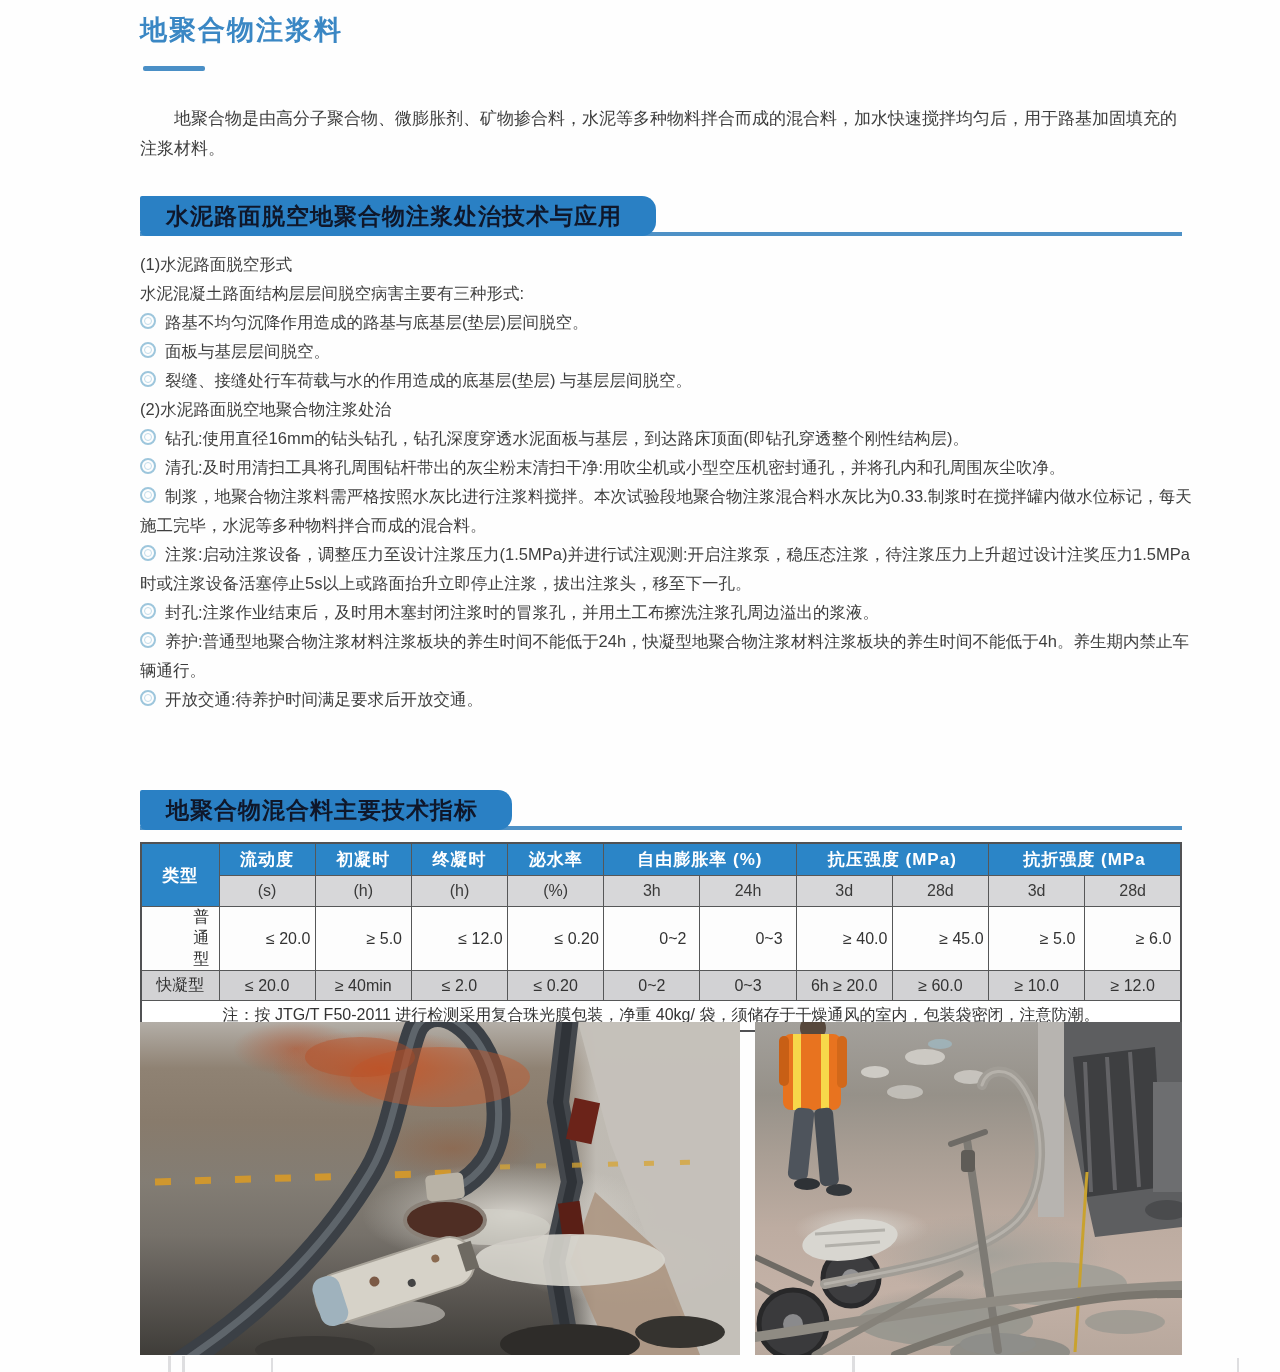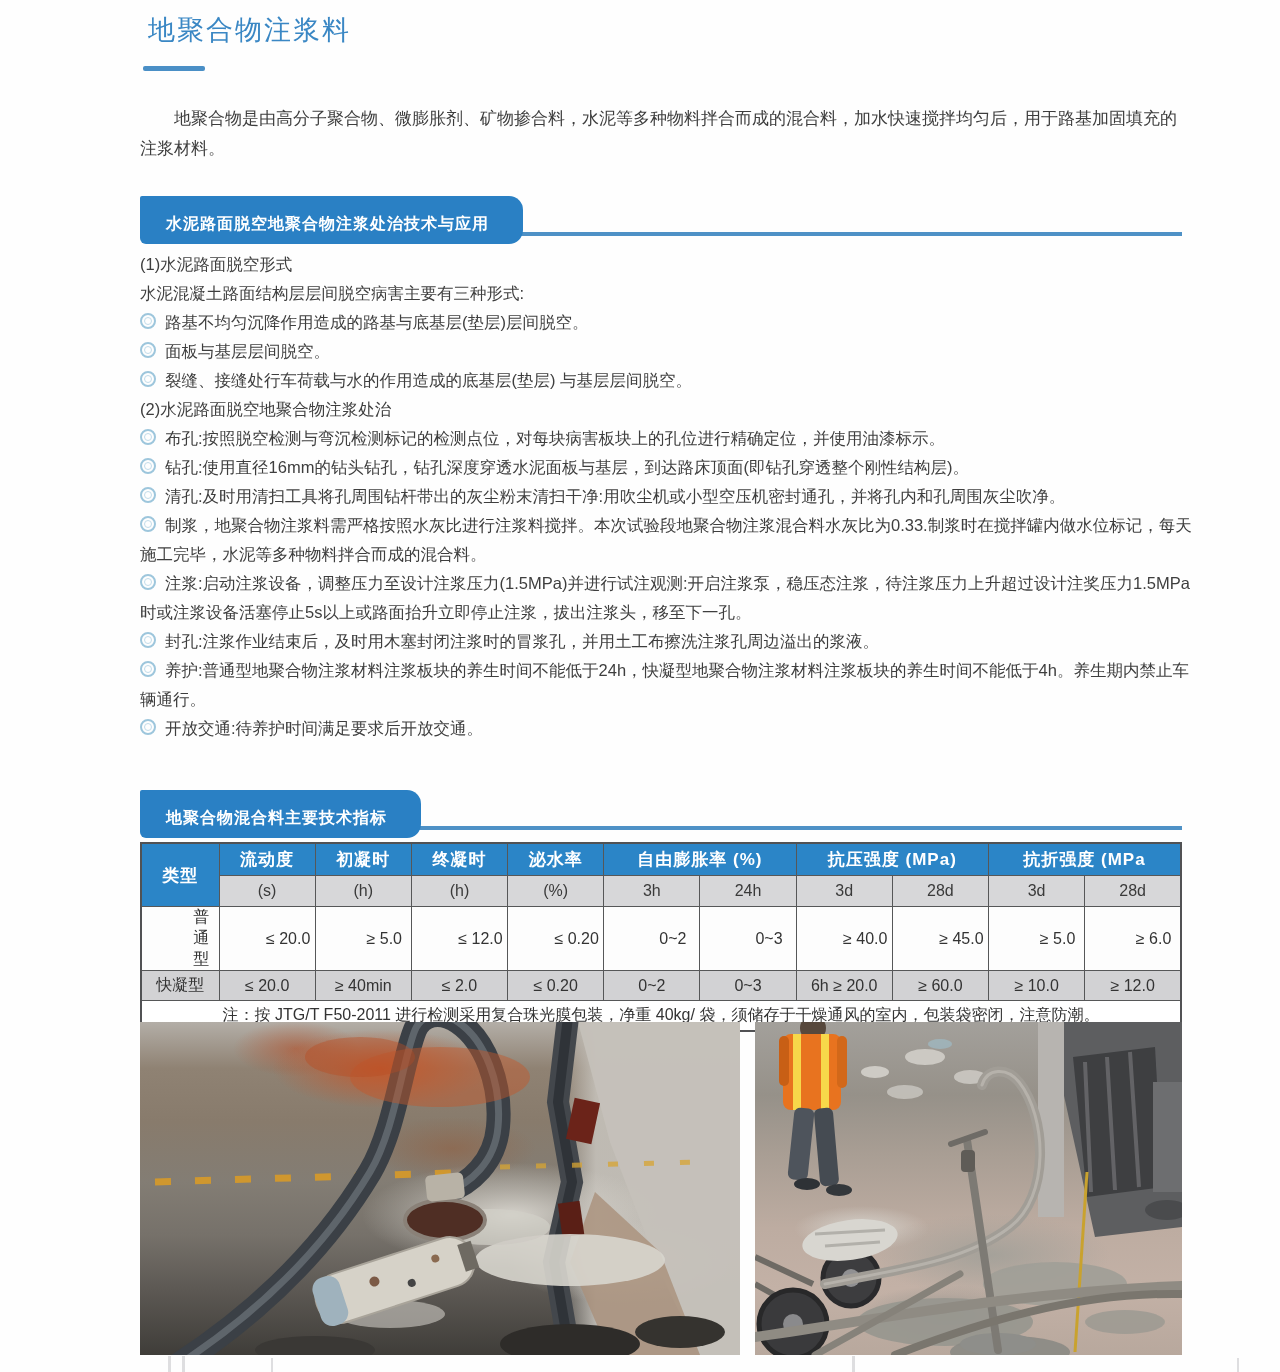--- a/index.html
+++ b/index.html
@@ -1,29 +1,29 @@
 <!DOCTYPE html>
 <html><head>
 <meta charset="utf-8">
 <style>
   html,body{margin:0;padding:0;}
   body{width:1280px;height:1372px;background:#ffffff;font-family:"Liberation Sans","DejaVu Sans",sans-serif;position:relative;overflow:hidden;}
   .page{position:absolute;inset:0;background:#fefefe;}
 
   
-  .doc-title{position:absolute;left:148px;top:12px;font-size:27px;font-weight:normal;color:#3a87c4;letter-spacing:2px;}
+  .doc-title{position:absolute;left:140px;top:12px;font-size:27px;font-weight:bold;color:#3a87c4;letter-spacing:2px;}
   .title-dash{position:absolute;left:143px;top:66px;width:62px;height:5px;background:#4a8fc6;border-radius:2px;}
 
   
   .intro{position:absolute;left:140px;top:104px;width:1052px;font-size:17px;line-height:30px;color:#3d3d3d;text-indent:2em;}
 
   
   .banner-wrap{position:absolute;left:140px;width:1042px;height:40px;}
   .banner-underline{position:absolute;left:0;bottom:0;width:100%;height:4px;background:#4e91c6;}
-  .banner-pill{position:absolute;left:0;top:0;height:40px;background:#2a80c4;color:#ffffff;font-size:16px;font-weight:bold;display:flex;align-items:center;padding:8px 34px 0 26px;border-radius:2px 14px 14px 6px;letter-spacing:1px;white-space:nowrap;}
+  .banner-pill{position:absolute;left:0;top:0;height:40px;background:#2a80c4;color:#0f172a;font-size:23px;font-weight:bold;display:flex;align-items:center;padding:0 34px 0 26px;border-radius:2px 14px 14px 6px;letter-spacing:1px;white-space:nowrap;}
 
   
   .body-list{position:absolute;left:140px;top:250px;width:1060px;font-size:16.5px;color:#3e3e3e;}
   .body-line{line-height:29px;}
   .bullet-icon{position:relative;display:inline-block;width:12px;height:12px;border:2px solid #9dc6dc;border-radius:50%;margin-right:9px;vertical-align:-1px;}
   .bullet-icon::after{content:"";position:absolute;left:2px;top:2px;right:2px;bottom:2px;border:1.5px solid #c2dcea;border-radius:50%;}
 
   
   .spec-table-wrap{position:absolute;left:140px;top:842px;width:1042px;}
   table.spec{border-collapse:collapse;width:100%;table-layout:fixed;border:2px solid #515254;}
@@ -72,21 +72,20 @@
     <div class="banner-pill">水泥路面脱空地聚合物注浆处治技术与应用</div>
   </div>
 
   <div class="body-list">
       <div class="body-line"><span>(1)水泥路面脱空形式</span></div>
       <div class="body-line"><span>水泥混凝土路面结构层层间脱空病害主要有三种形式:</span></div>
       <div class="body-line"><span class="bullet-icon"></span><span>路基不均匀沉降作用造成的路基与底基层(垫层)层间脱空。</span></div>
       <div class="body-line"><span class="bullet-icon"></span><span>面板与基层层间脱空。</span></div>
       <div class="body-line"><span class="bullet-icon"></span><span>裂缝、接缝处行车荷载与水的作用造成的底基层(垫层) 与基层层间脱空。</span></div>
       <div class="body-line"><span>(2)水泥路面脱空地聚合物注浆处治</span></div>
-      <div class="body-line"><span class="bullet-icon"></span><span>布孔:按照脱空检测与弯沉检测标记的检测点位，对每块病害板块上的孔位进行精确定位，并使用油漆标示。</span></div>
       <div class="body-line"><span class="bullet-icon"></span><span>钻孔:使用直径16mm的钻头钻孔，钻孔深度穿透水泥面板与基层，到达路床顶面(即钻孔穿透整个刚性结构层)。</span></div>
       <div class="body-line"><span class="bullet-icon"></span><span>清孔:及时用清扫工具将孔周围钻杆带出的灰尘粉末清扫干净:用吹尘机或小型空压机密封通孔，并将孔内和孔周围灰尘吹净。</span></div>
       <div class="body-line"><span class="bullet-icon"></span><span>制浆，地聚合物注浆料需严格按照水灰比进行注浆料搅拌。本次试验段地聚合物注浆混合料水灰比为0.33.制浆时在搅拌罐内做水位标记，每天施工完毕，水泥等多种物料拌合而成的混合料。</span></div>
       <div class="body-line"><span class="bullet-icon"></span><span>注浆:启动注浆设备，调整压力至设计注浆压力(1.5MPa)并进行试注观测:开启注浆泵，稳压态注浆，待注浆压力上升超过设计注奖压力1.5MPa时或注浆设备活塞停止5s以上或路面抬升立即停止注浆，拔出注浆头，移至下一孔。</span></div>
       <div class="body-line"><span class="bullet-icon"></span><span>封孔:注浆作业结束后，及时用木塞封闭注浆时的冒浆孔，并用土工布擦洗注浆孔周边溢出的浆液。</span></div>
       <div class="body-line"><span class="bullet-icon"></span><span>养护:普通型地聚合物注浆材料注浆板块的养生时间不能低于24h，快凝型地聚合物注浆材料注浆板块的养生时间不能低于4h。养生期内禁止车辆通行。</span></div>
       <div class="body-line"><span class="bullet-icon"></span><span>开放交通:待养护时间满足要求后开放交通。</span></div>
     </div>
 
   <div class="banner-wrap" style="top:790px;">

